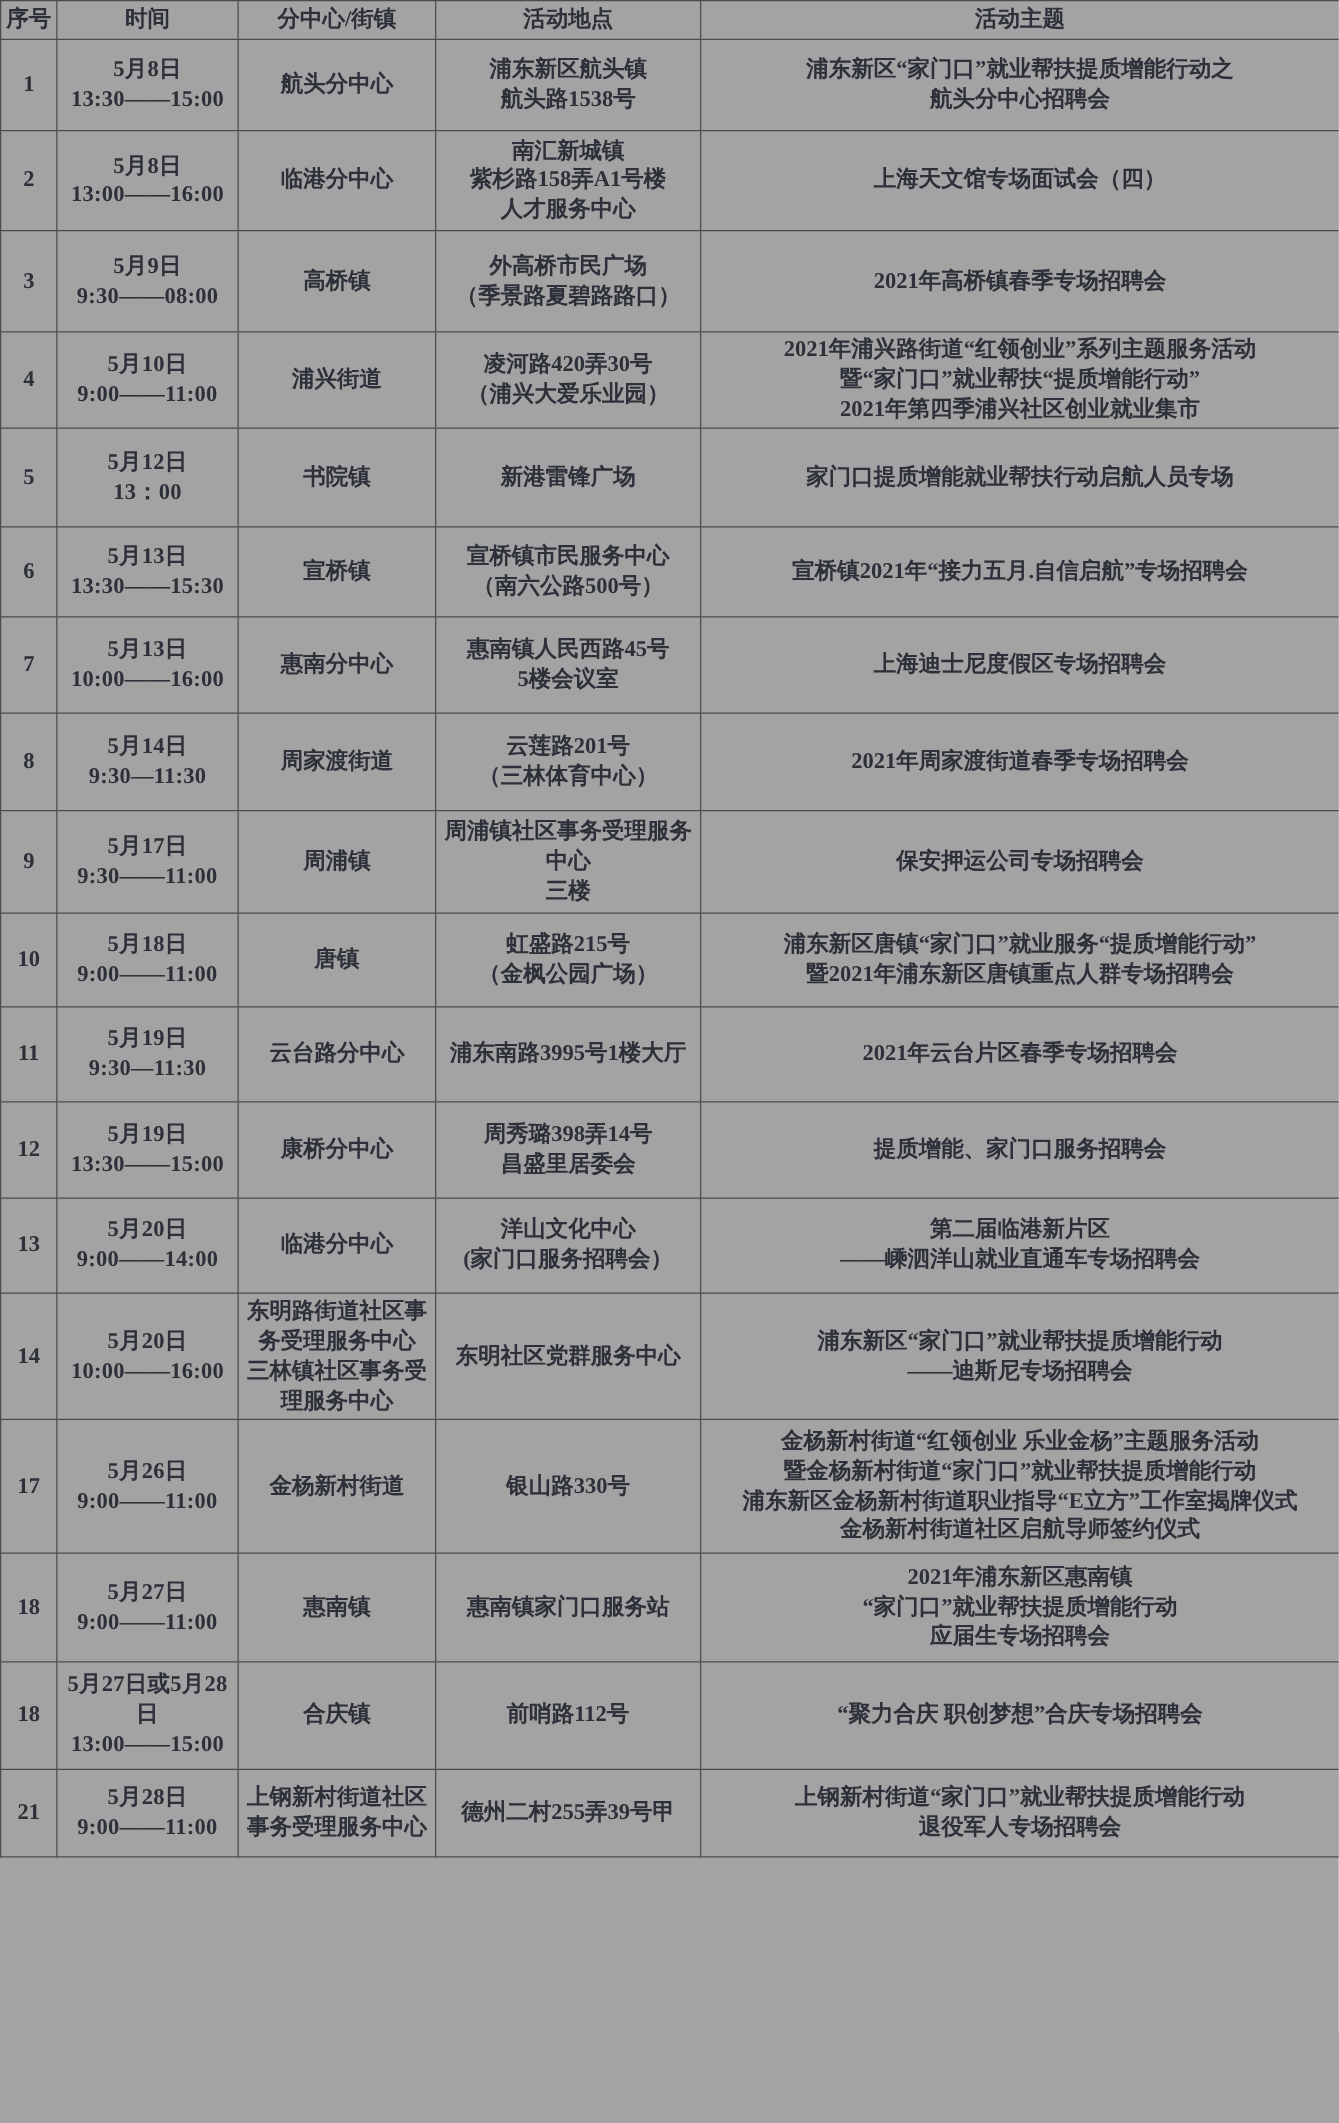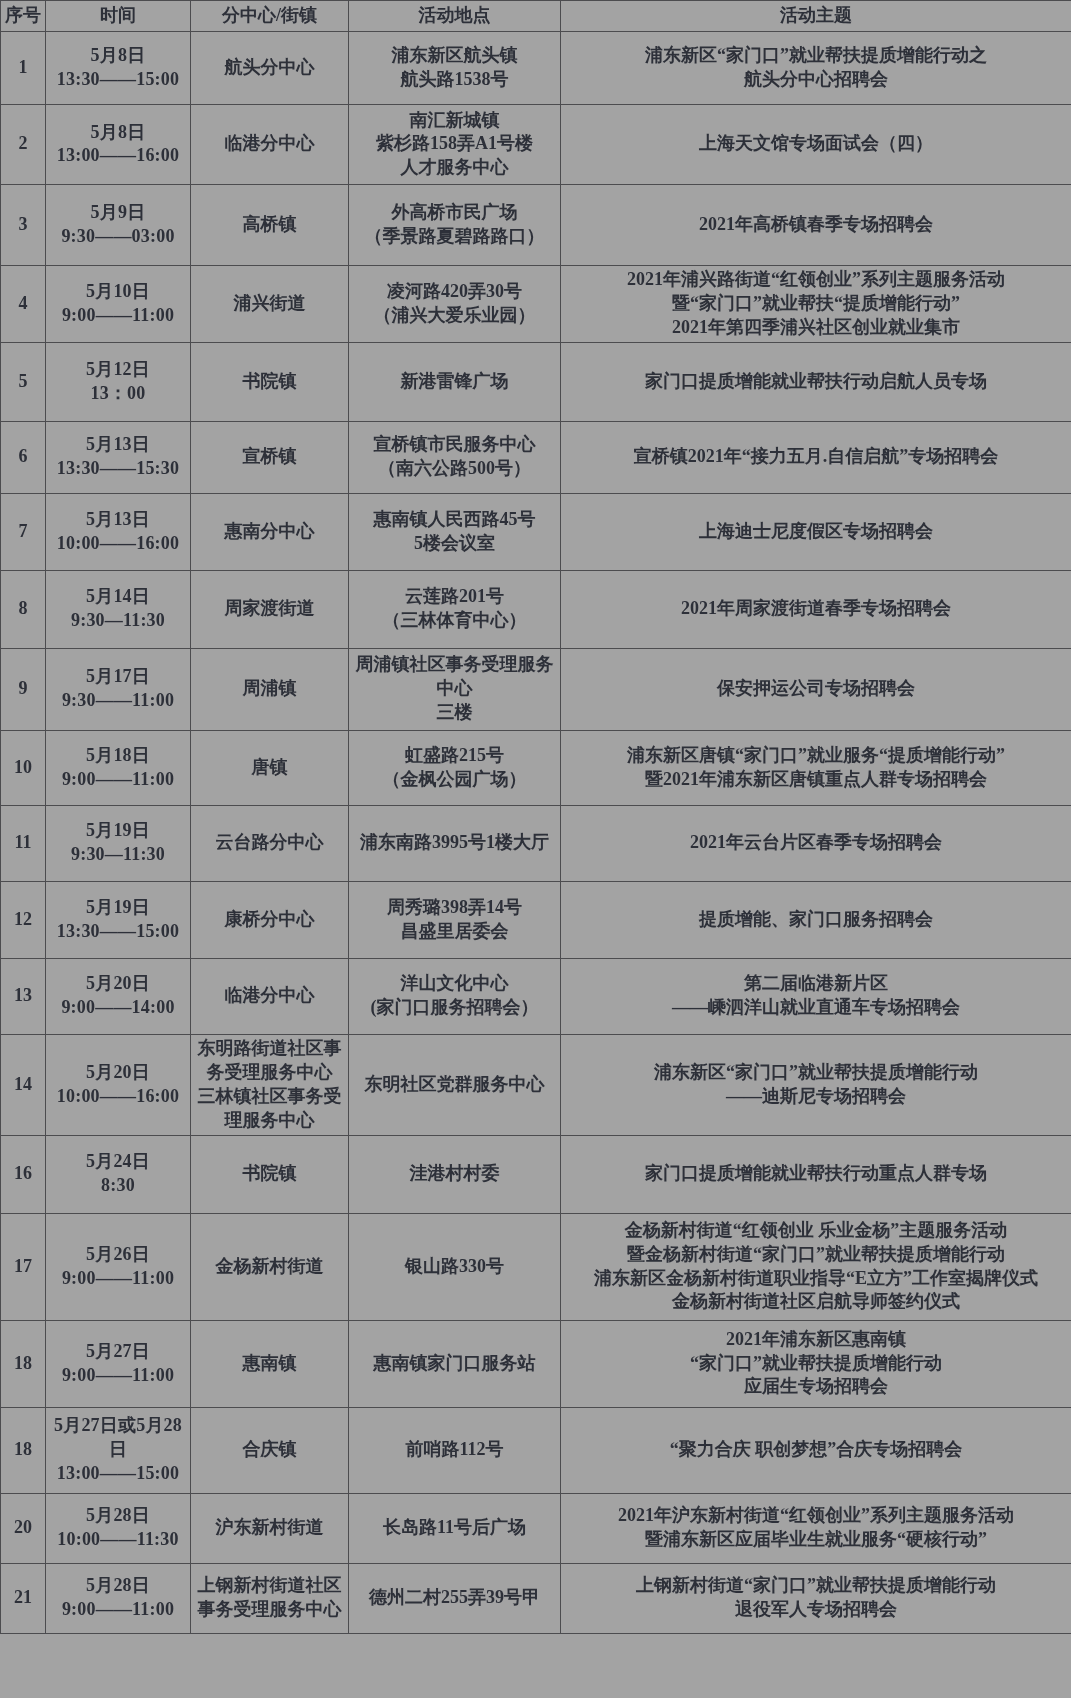--- a/index.html
+++ b/index.html
@@ -79,21 +79,21 @@
 13:00——16:00</td>
           <td class="col-center">临港分中心</td>
           <td class="col-location">南汇新城镇
 紫杉路158弄A1号楼
 人才服务中心</td>
           <td class="col-theme">上海天文馆专场面试会（四）</td>
         </tr>
         <tr style="height: 81px;">
           <td class="col-index">3</td>
           <td class="col-time">5月9日
-9:30——03:00</td>
+9:30——08:00</td>
           <td class="col-center">高桥镇</td>
           <td class="col-location">外高桥市民广场
 （季景路夏碧路路口）</td>
           <td class="col-theme">2021年高桥镇春季专场招聘会</td>
         </tr>
         <tr style="height: 70px;">
           <td class="col-index">4</td>
           <td class="col-time">5月10日
 9:00——11:00</td>
           <td class="col-center">浦兴街道</td>
@@ -187,28 +187,20 @@
         <tr style="height: 99px;">
           <td class="col-index">14</td>
           <td class="col-time">5月20日
 10:00——16:00</td>
           <td class="col-center">东明路街道社区事务受理服务中心
 三林镇社区事务受理服务中心</td>
           <td class="col-location">东明社区党群服务中心</td>
           <td class="col-theme">浦东新区“家门口”就业帮扶提质增能行动
 ——迪斯尼专场招聘会</td>
         </tr>
-        <tr style="height: 78px;">
-          <td class="col-index">16</td>
-          <td class="col-time">5月24日
-8:30</td>
-          <td class="col-center">书院镇</td>
-          <td class="col-location">洼港村村委</td>
-          <td class="col-theme">家门口提质增能就业帮扶行动重点人群专场</td>
-        </tr>
         <tr style="height: 107px;">
           <td class="col-index">17</td>
           <td class="col-time">5月26日
 9:00——11:00</td>
           <td class="col-center">金杨新村街道</td>
           <td class="col-location">银山路330号</td>
           <td class="col-theme">金杨新村街道“红领创业 乐业金杨”主题服务活动
 暨金杨新村街道“家门口”就业帮扶提质增能行动
 浦东新区金杨新村街道职业指导“E立方”工作室揭牌仪式
 金杨新村街道社区启航导师签约仪式</td>
@@ -225,29 +217,20 @@
         </tr>
         <tr style="height: 86px;">
           <td class="col-index">18</td>
           <td class="col-time">5月27日或5月28日
 13:00——15:00</td>
           <td class="col-center">合庆镇</td>
           <td class="col-location">前哨路112号</td>
           <td class="col-theme">“聚力合庆 职创梦想”合庆专场招聘会</td>
         </tr>
         <tr style="height: 70px;">
-          <td class="col-index">20</td>
-          <td class="col-time">5月28日
-10:00——11:30</td>
-          <td class="col-center">沪东新村街道</td>
-          <td class="col-location">长岛路11号后广场</td>
-          <td class="col-theme">2021年沪东新村街道“红领创业”系列主题服务活动
-暨浦东新区应届毕业生就业服务“硬核行动”</td>
-        </tr>
-        <tr style="height: 70px;">
           <td class="col-index">21</td>
           <td class="col-time">5月28日
 9:00——11:00</td>
           <td class="col-center">上钢新村街道社区
 事务受理服务中心</td>
           <td class="col-location">德州二村255弄39号甲</td>
           <td class="col-theme">上钢新村街道“家门口”就业帮扶提质增能行动
 退役军人专场招聘会</td>
         </tr>
       </tbody>

